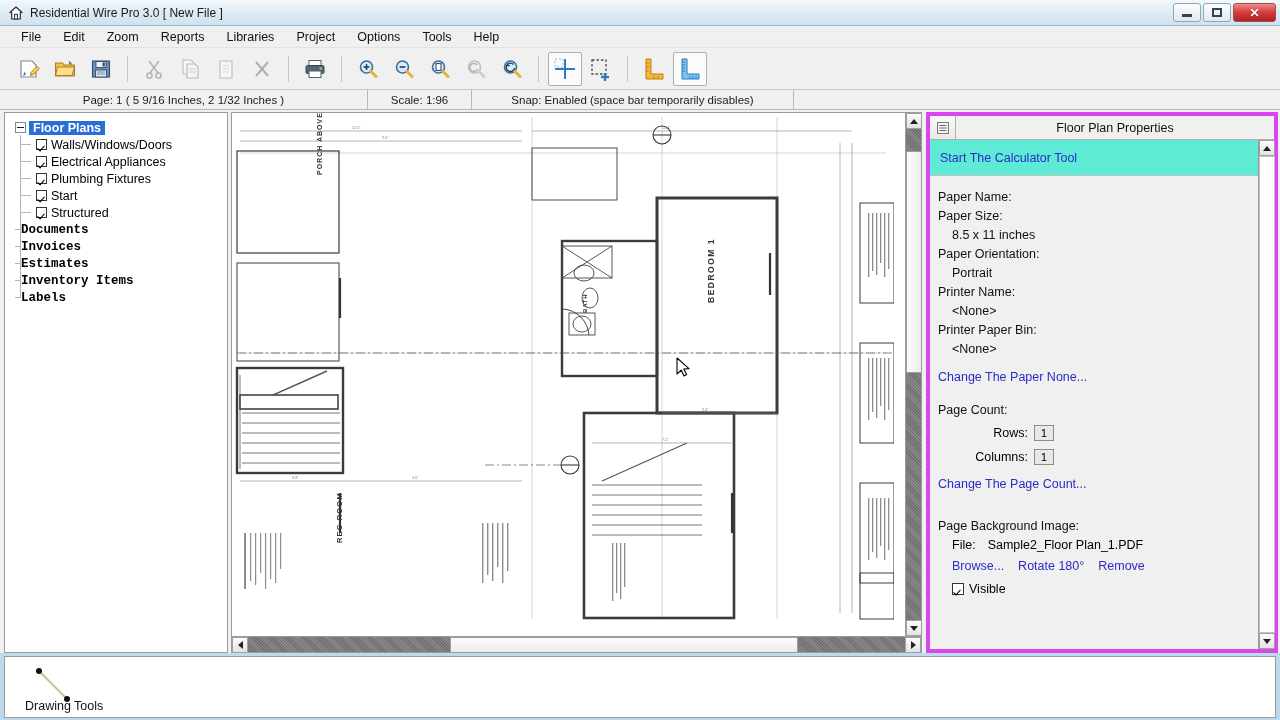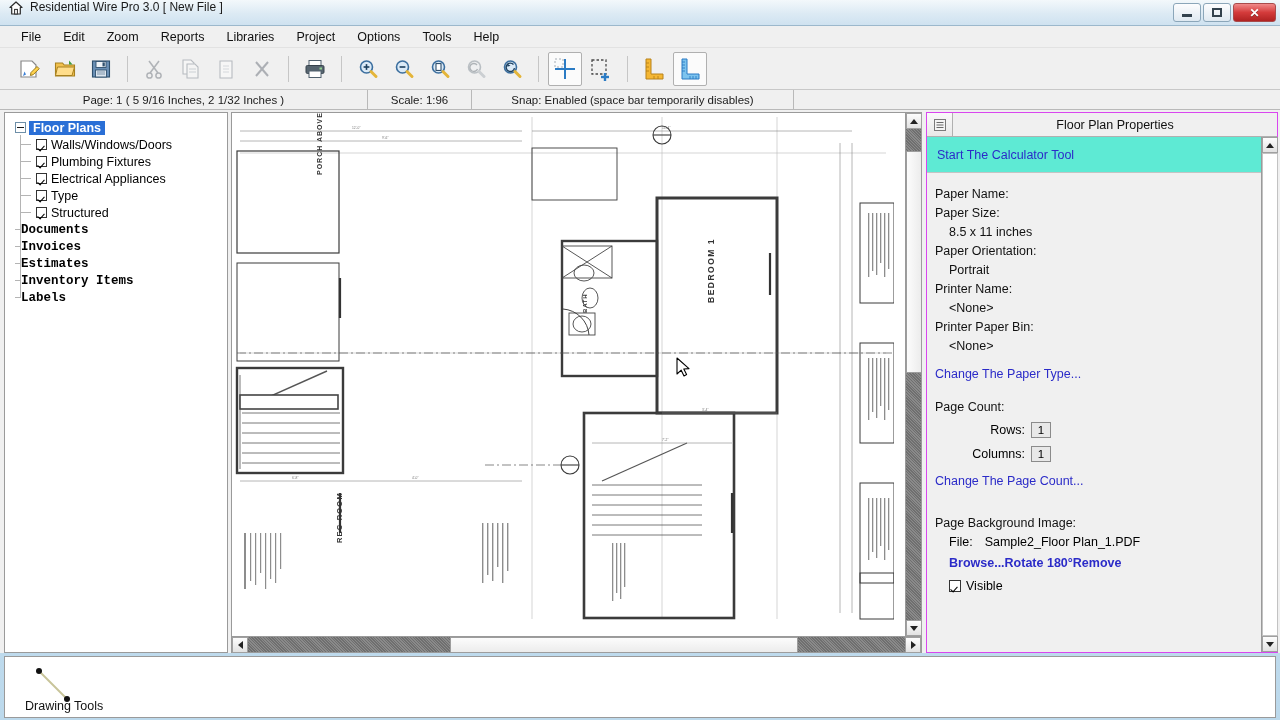--- a/index.html
+++ b/index.html
@@ -16,21 +16,21 @@
     background: linear-gradient(#cfe4f2, #bcd9ec);
     padding: 0;
   }
 
   
   .titlebar {
     position: relative;
     height: 26px;
     background: linear-gradient(#f3f8fb, #dceaf4 55%, #cfe2f0);
     border-bottom: 1px solid #9cb8cc;
-    display: flex; 
+    display: flex; align-items: center;
     padding-left: 8px;
   }
   .title-icon {
     width: 16px; height: 16px; margin-right: 6px; flex: none;
   }
   .title-text {
     font-size: 12px; color: #1a1a1a;
     white-space: nowrap;
   }
   .wincontrols {
@@ -235,21 +235,21 @@
   .hthumb {
     height: 16px; background: linear-gradient(#fcfcfc,#ececec);
     border: 1px solid #9d9d9d;
   }
   .vspacer, .hspacer { flex: none; }
 
   
   .proppanel {
     width: 352px;
     display: flex; flex-direction: column;
-    border: 1px solid #d946ef;
+    border: 4px solid #d946ef;
     background: #f0f0f0;
   }
   .prophead {
     height: 24px; display: flex; align-items: stretch;
     border-bottom: 1px solid #b0b0b0;
     background: #f0f0f0;
   }
   .prophead-btn {
     width: 26px; display: flex; align-items: center; justify-content: center;
     border-right: 1px solid #b0b0b0;
@@ -291,21 +291,21 @@
   .cntlabel { font-size: 12.5px; width: 60px; text-align: right; margin-right: 6px; }
   .cntbox {
     width: 20px; height: 16px;
     border: 1px solid #8b8b8b; background: #e8e8e8;
     display: flex; align-items: center; justify-content: center;
     font-size: 11.5px;
   }
   .filerow { display: flex; font-size: 12.5px; padding-left: 14px; line-height: 19px; }
   .filerow .fl { margin-right: 12px; }
   .linkrow {
-    display: flex; padding-left: 14px; line-height: 20px; margin-top: 1px; font-weight: bold;
+    display: flex; gap: 14px; padding-left: 14px; line-height: 20px; margin-top: 1px;
   }
   .visrow {
     display: flex; align-items: center; padding-left: 14px; margin-top: 6px;
   }
   .visrow .cbx { width: 12px; height: 12px; margin-right: 5px; }
   .visrow span { font-size: 12.5px; }
 
   
   .bottompanel {
     margin: 3px 4px 0 4px;
@@ -535,29 +535,29 @@
             <span class="expander"></span>
             <span class="label">Floor Plans</span>
           </div>
 
           <div class="trow child">
             <span class="cbx checked"></span>
             <span class="label">Walls/Windows/Doors</span>
           </div>
           <div class="trow child">
             <span class="cbx checked"></span>
-            <span class="label">Plumbing Fixtures</span>
+            <span class="label">Electrical Appliances</span>
           </div>
           <div class="trow child">
             <span class="cbx checked"></span>
-            <span class="label">Electrical Appliances</span>
+            <span class="label">Plumbing Fixtures</span>
           </div>
           <div class="trow child">
             <span class="cbx checked"></span>
-            <span class="label">Type</span>
+            <span class="label">Start</span>
           </div>
           <div class="trow child">
             <span class="cbx checked"></span>
             <span class="label">Structured</span>
           </div>
 
           <div class="trow root rootleaf">
             <span class="label">Documents</span>
           </div>
           <div class="trow root rootleaf">
@@ -789,21 +789,21 @@
             <div class="pf-label">Paper Size:</div>
             <div class="pf-value">8.5 x 11 inches</div>
             <div class="pf-label">Paper Orientation:</div>
             <div class="pf-value">Portrait</div>
             <div class="pf-label">Printer Name:</div>
             <div class="pf-value">&lt;None&gt;</div>
             <div class="pf-label">Printer Paper Bin:</div>
             <div class="pf-value">&lt;None&gt;</div>
 
             <div class="pf-link-row" style="margin-top:8px">
-              <span class="link">Change The Paper Type...</span>
+              <span class="link">Change The Paper None...</span>
             </div>
 
             <div class="pf-gap"></div>
 
             <div class="pf-label">Page Count:</div>
             <div class="cntrow">
               <span class="cntlabel">Rows:</span>
               <span class="cntbox">1</span>
             </div>
             <div class="cntrow">

